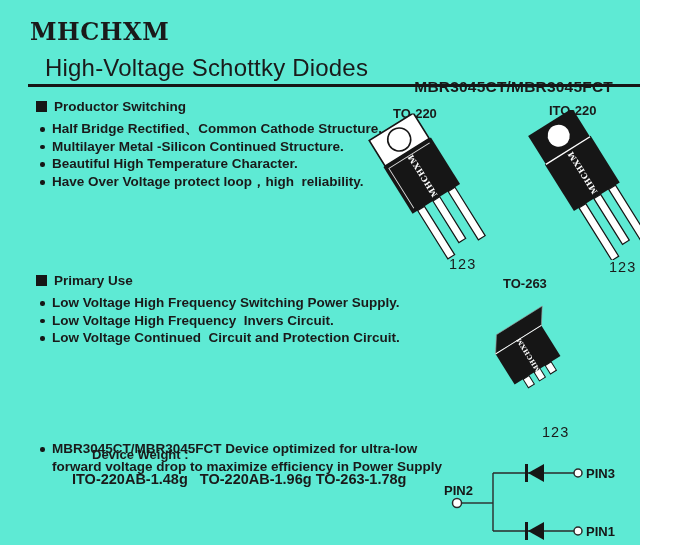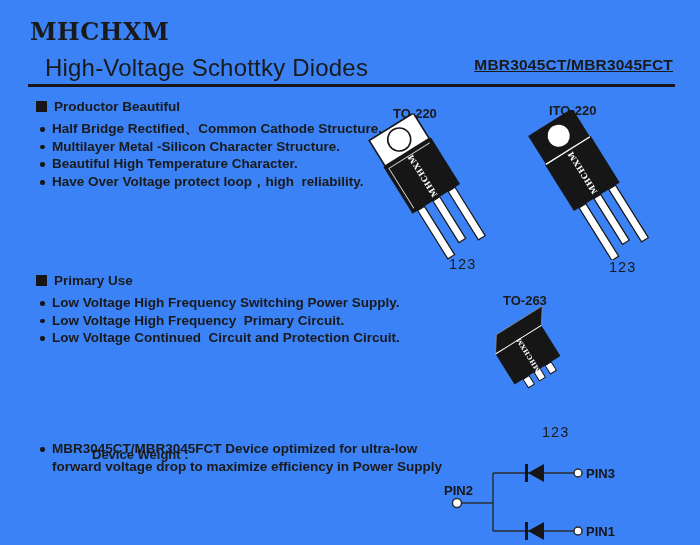--- a/index.html
+++ b/index.html
@@ -1,32 +1,32 @@
 <!DOCTYPE html>
 <html><head>
 <meta charset="utf-8">
 <style>
   html, body { margin: 0; padding: 0; background: #ffffff; }
   .page {
-    position: relative; width: 700px; height: 545px;
-    background: #3b82f6; color: #1a1a1a; overflow: hidden;
+    position: relative; width: 640px; height: 545px;
+    background: #5eead4; color: #1a1a1a; overflow: hidden;
     font-family: "Liberation Sans", sans-serif;
   }
   .logo {
     position: absolute; left: 30px; top: 17px;
     font-family: "DejaVu Serif", serif; font-weight: bold;
     font-size: 24px; letter-spacing: 0.5px; transform: scaleY(1.03);
   }
   .title {
     position: absolute; left: 45px; top: 54px; margin: 0;
     font-size: 24px; font-weight: normal; letter-spacing: 0.2px;
   }
   .partnum {
-    position: absolute; right: 27px; top: 56px;
-    font-size: 15.5px; font-weight: bold; letter-spacing: 0.2px; text-decoration: underline;
+    position: absolute; right: 27px; top: 78px;
+    font-size: 15.5px; font-weight: bold; letter-spacing: 0.2px;
   }
   .rule { position: absolute; left: 28px; top: 84px; width: 647px; height: 2.5px; background: #161616; }
 
   .section { position: absolute; left: 36px; }
   #sec-productor { top: 99px; }
   #sec-primary   { top: 273px; }
   #sec-summarize { top: 396px; }
   .sec-head { display: flex; align-items: center; gap: 7px; font-size: 13.5px; font-weight: bold; }
   .sq { width: 11px; height: 11px; background: #161616; flex: 0 0 auto; }
   .blist { margin: 6px 0 0 0; padding: 0; list-style: none; font-weight: bold; }
@@ -44,21 +44,21 @@
     font-size: 13px; font-weight: bold;
   }
   .weights {
     position: absolute; left: 72px; top: 471px;
     font-size: 14.5px; font-weight: bold; white-space: pre;
   }
 
   .fig-label   { position: absolute; font-size: 13px; font-weight: bold; }
   #lbl-to220   { left: 393px; top: 106px; }
   #lbl-ito220  { left: 549px; top: 103px; }
-  #lbl-to263   { left: 503px; top: 293px; }
+  #lbl-to263   { left: 503px; top: 276px; }
   .fig-caption { position: absolute; font-size: 14.5px; letter-spacing: 1px; }
   #cap-to220   { left: 449px; top: 256px; }
   #cap-ito220  { left: 609px; top: 259px; }
   #cap-to263   { left: 542px; top: 424px; }
 
   svg.pkg, svg.circuit { position: absolute; }
   #svg-to220  { left: 368px; top: 114px; }
   #svg-ito220 { left: 528px; top: 110px; }
   #svg-to263  { left: 484px; top: 305px; }
   #svg-circuit{ left: 432px; top: 450px; }
@@ -69,48 +69,49 @@
 <div class="page">
 
   <div class="logo">MHCHXM</div>
   <h1 class="title">High-Voltage Schottky Diodes</h1>
   <div class="partnum">MBR3045CT/MBR3045FCT</div>
   <div class="rule"></div>
 
   <div class="section" id="sec-productor">
     <div class="sec-head">
       <span class="sq"></span>
-      <span>Productor Beautiful</span>
+      <span>Productor Switching</span>
     </div>
     <ul class="blist">
       <li>Half Bridge Rectified、Common Cathode Structure.</li>
-      <li>Multilayer Metal -Silicon Character Structure.</li>
+      <li>Multilayer Metal -Silicon Continued Structure.</li>
       <li>Beautiful High Temperature Character.</li>
       <li>Have Over Voltage protect loop，high  reliability.</li>
     </ul>
   </div>
 
   <div class="section" id="sec-primary">
     <div class="sec-head">
       <span class="sq"></span>
       <span>Primary Use</span>
     </div>
     <ul class="blist">
       <li>Low Voltage High Frequency Switching Power Supply.</li>
-      <li>Low Voltage High Frequency  Primary Circuit.</li>
+      <li>Low Voltage High Frequency  Invers Circuit.</li>
       <li>Low Voltage Continued  Circuit and Protection Circuit.</li>
     </ul>
   </div>
 
   <div class="section" id="sec-summarize">
     <ul class="blist">
       <li class="wrap">MBR3045CT/MBR3045FCT Device optimized for ultra-low forward voltage drop to maximize efficiency in Power Supply</li>
     </ul>
   </div>
   <div class="device-weight">Device Weight :</div>
+  <div class="weights">ITO-220AB-1.48g   TO-220AB-1.96g TO-263-1.78g</div>
 
   <div class="fig-label" id="lbl-to220">TO-220</div>
   <svg class="pkg" id="svg-to220" width="122" height="146" viewBox="0 0 122 146">
     <g transform="translate(54,62) rotate(-32)">
       <rect x="-26" y="-58" width="52" height="30" fill="#ffffff" stroke="#161616" stroke-width="1.6"></rect>
       <circle cx="0" cy="-43" r="11.5" fill="#ffffff" stroke="#161616" stroke-width="1.6"></circle>
       <rect x="-28" y="-28" width="56" height="55" fill="#161616"></rect>
       <path d="M -24,23 L -24,-24 L 24,-24" fill="none" stroke="#ffffff" stroke-width="0.9" opacity="0.85"></path>
       <rect x="-22" y="27" width="8" height="57" fill="#ffffff" stroke="#161616" stroke-width="1.2"></rect>
       <rect x="-4" y="27" width="8" height="49" fill="#ffffff" stroke="#161616" stroke-width="1.2"></rect>

